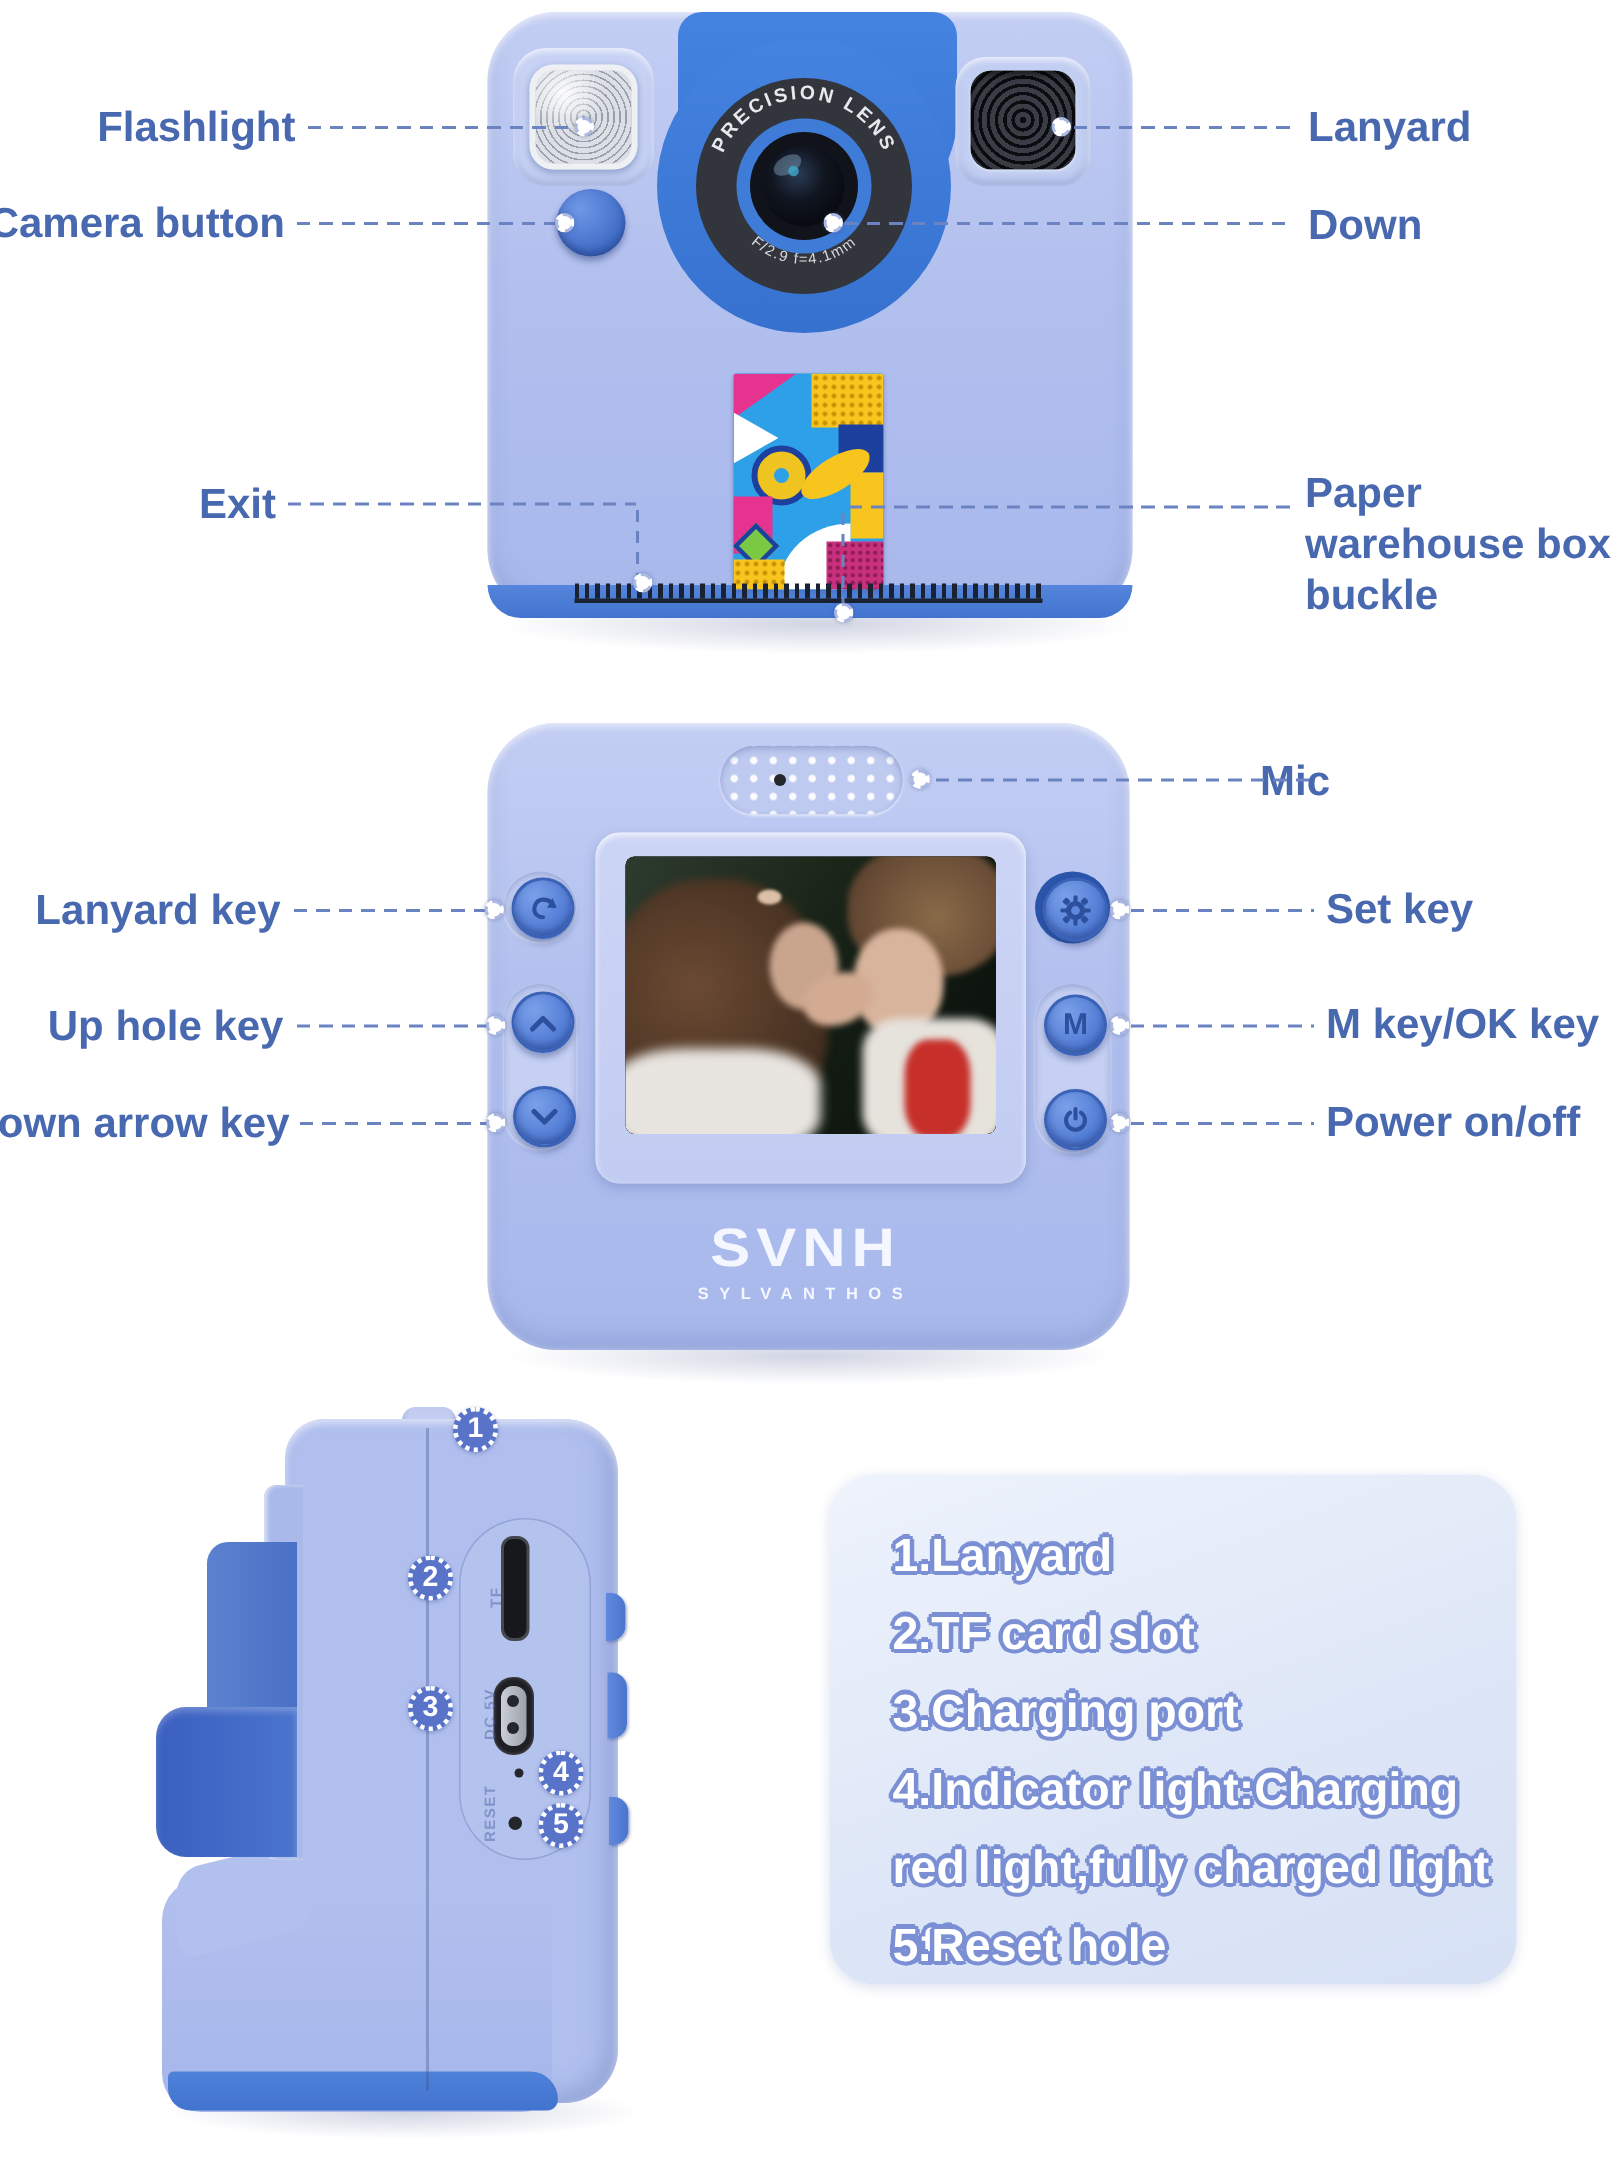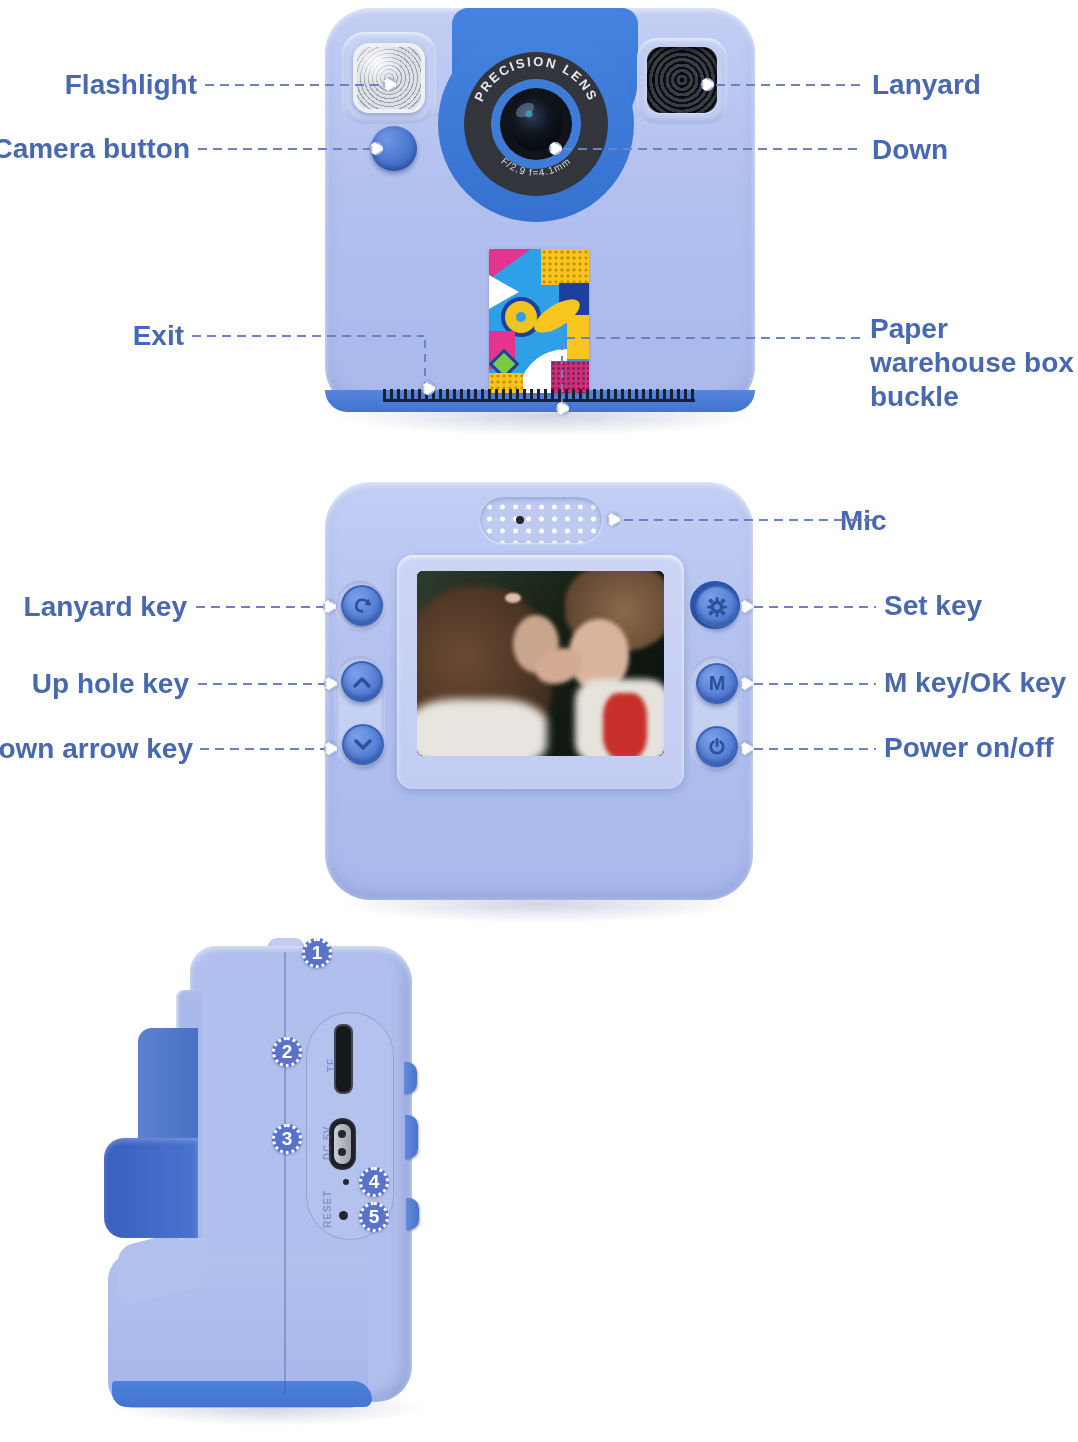--- a/index.html
+++ b/index.html
@@ -261,20 +261,24 @@
   <div class="round-btn" style="left:696px;top:663px;width:38px;height:37px;font-size:20px;font-weight:bold;">
     <span>M</span>
   </div>
   <div class="round-btn" style="left:696px;top:726px;width:38px;height:37px;">
     <svg width="18" height="18" viewBox="0 0 20 20">
       <path d="M 6 4.2 A 7 7 0 1 0 14 4.2" fill="none" stroke="#2c4f9e" stroke-width="3" stroke-linecap="round"></path>
       <line x1="10" y1="1.5" x2="10" y2="8.5" stroke="#2c4f9e" stroke-width="3" stroke-linecap="round"></line>
     </svg>
   </div>
 
+  <div class="logo" style="left:452px;top:810px;width:170px;">
+    <div class="main">SVNH</div>
+    <div class="sub">SYLVANTHOS</div>
+  </div>
 
   <div class="lbl right-align" style="right:891px;top:590px;">Lanyard key</div>
   <div class="dash-h" style="left:196px;top:606px;width:128px;"></div>
   <div class="dot" style="left:323px;top:600px;"></div>
 
   <div class="lbl right-align" style="right:889px;top:667px;">Up hole key</div>
   <div class="dash-h" style="left:198px;top:683px;width:128px;"></div>
   <div class="dot" style="left:324px;top:677px;"></div>
 
   <div class="lbl right-align" style="right:885px;top:732px;">Down arrow key</div>
@@ -332,14 +336,21 @@
   <div class="bump" style="left:404px;top:1062px;height:32px;"></div>
   <div class="bump" style="left:405px;top:1115px;height:44px;"></div>
   <div class="bump" style="left:406px;top:1198px;height:32px;"></div>
 
   <div class="badge" style="left:302px;top:938px;">1</div>
   <div class="badge" style="left:272px;top:1037px;">2</div>
   <div class="badge" style="left:272px;top:1124px;">3</div>
   <div class="badge" style="left:359px;top:1167px;">4</div>
   <div class="badge" style="left:359px;top:1202px;">5</div>
 
+  <div class="legend" style="left:553px;top:983px;width:458px;height:340px;">
+    <div class="legend-line" style="top:28px;width:390px;">1.Lanyard</div>
+    <div class="legend-line" style="top:80px;width:390px;">2.TF card slot</div>
+    <div class="legend-line" style="top:132px;width:390px;">3.Charging port</div>
+    <div class="legend-line" style="top:184px;width:400px;">4.Indicator light:Charging red light,fully charged light off</div>
+    <div class="legend-line" style="top:288px;width:390px;">5.Reset hole</div>
+  </div>
 
 </div>
 
 </body></html>

